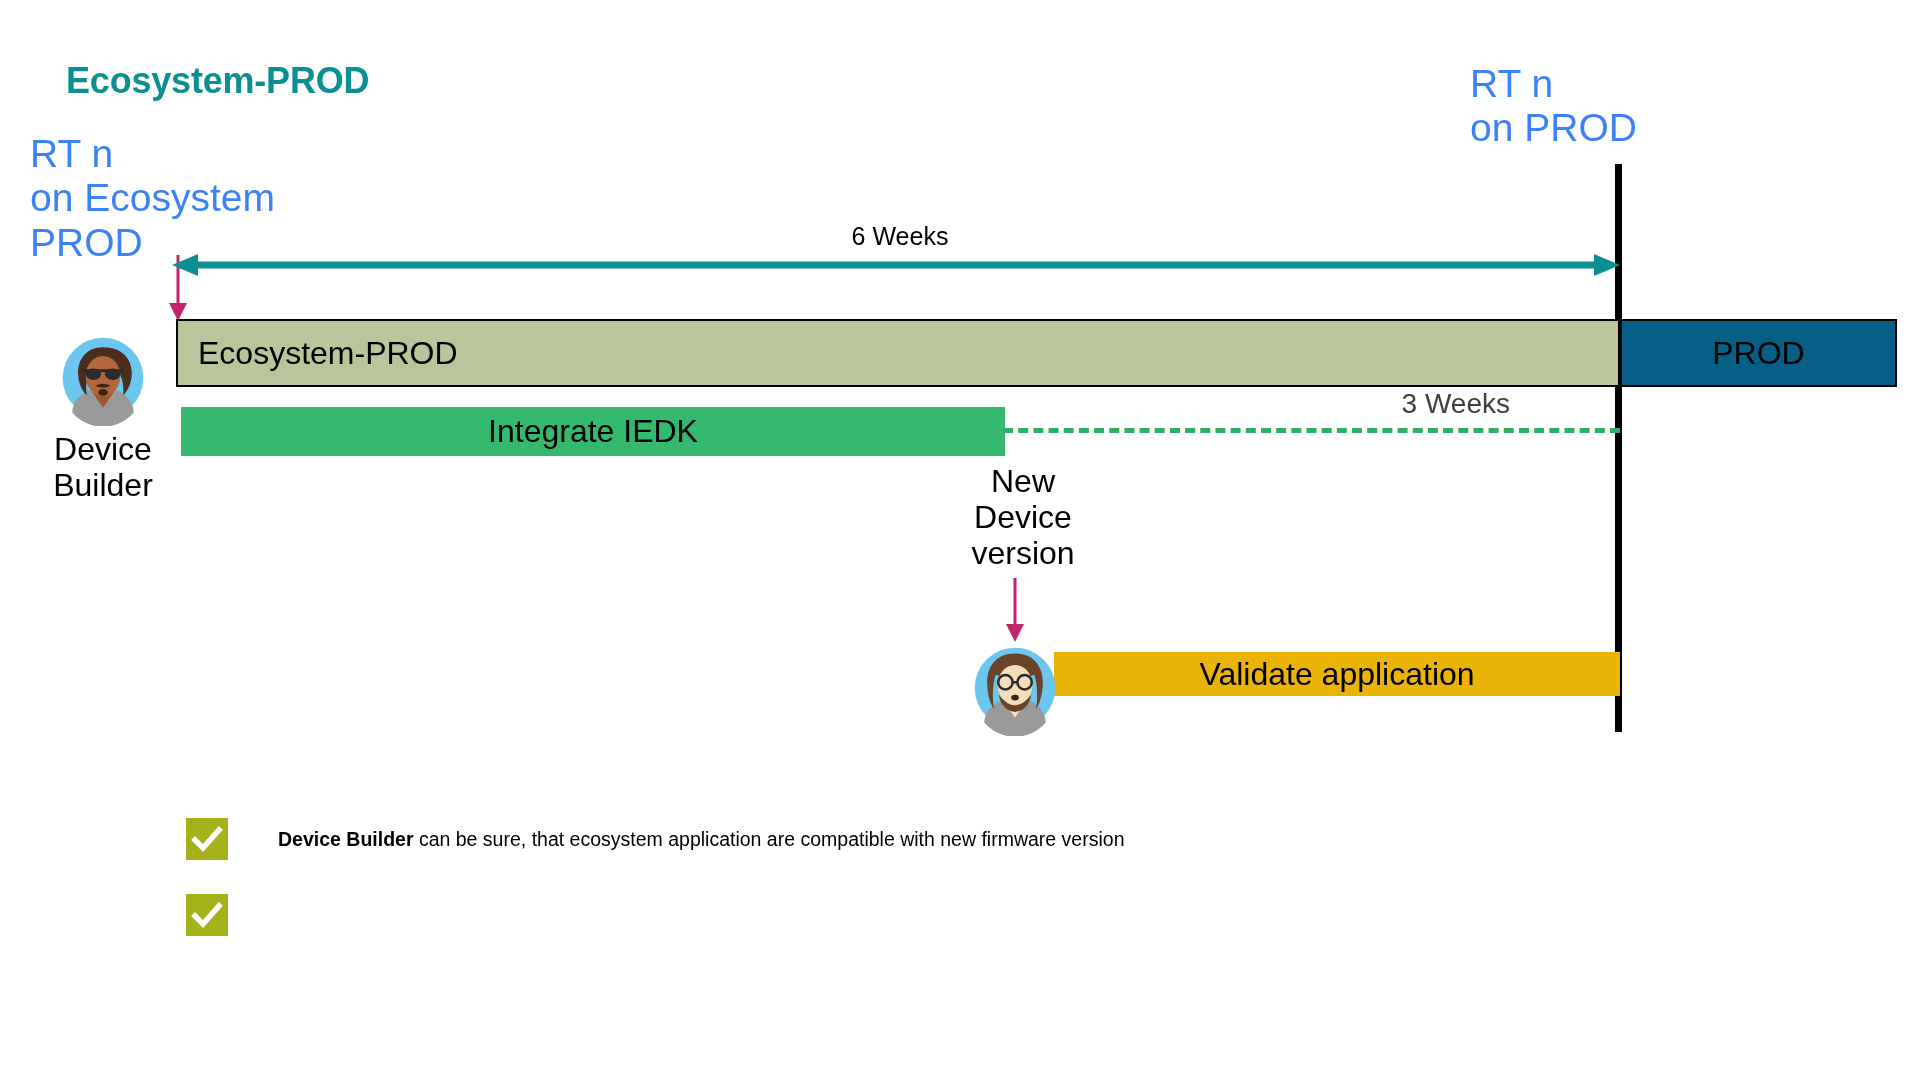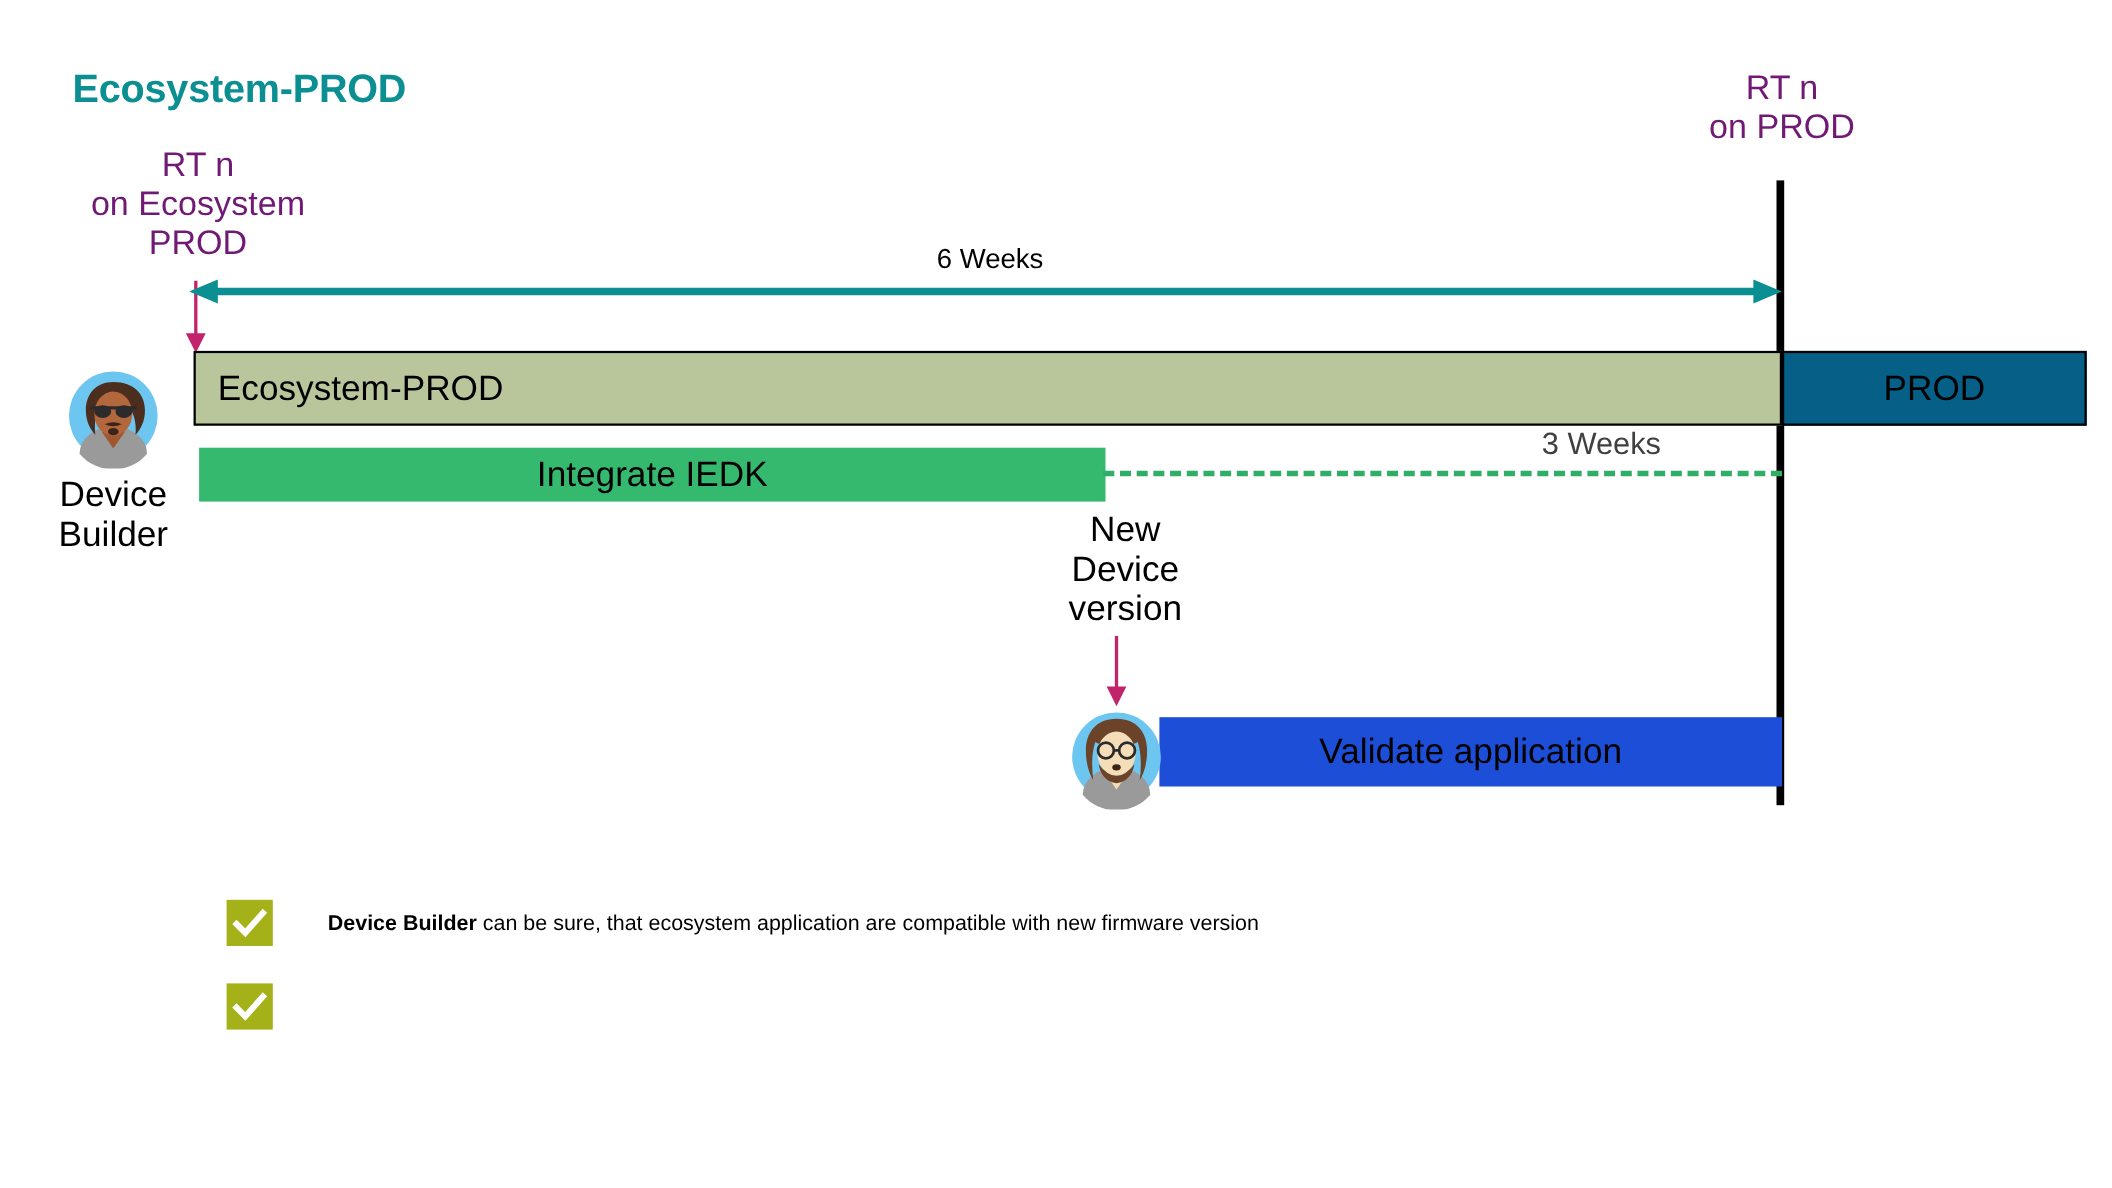--- a/index.html
+++ b/index.html
@@ -27,24 +27,23 @@
     top: 60px;
     font-size: 36px;
     font-weight: bold;
     color: #0b8f92;
     letter-spacing: -0.2px;
     white-space: nowrap;
   }
 
   .milestone-label {
     position: absolute;
-    font-size: 31px;
+    font-size: 39px;
     line-height: 1.14;
-    color: #701a75;
-    text-align: center;
+    color: #3b82f6;
     white-space: pre-line;
   }
   .milestone-left {
     left: 30px;
     top: 132px;
     width: 300px;
   }
   .milestone-right {
     left: 1470px;
     top: 62px;
@@ -131,22 +130,22 @@
     top: 407px;
     width: 824px;
     height: 49px;
     background: #35b96e;
     justify-content: center;
   }
   .bar-validate {
     left: 1054px;
     top: 652px;
     width: 566px;
-    height: 63px;
-    background: #1d4ed8;
+    height: 44px;
+    background: #eab308;
     justify-content: center;
   }
 
   
   .drop-arrow {
     position: absolute;
   }
 
   
   .actor {
@@ -193,21 +192,20 @@
   .bullets {
     position: absolute;
     left: 186px;
     top: 818px;
     width: 1500px;
   }
   .bullet-row {
     display: flex;
     align-items: flex-start;
     margin-bottom: 34px;
-    margin-left: 20px;
   }
   .bullet-check {
     flex: 0 0 auto;
     width: 42px;
     height: 42px;
     background: #a5b118;
     margin-right: 50px;
     position: relative;
   }
   .bullet-text {

